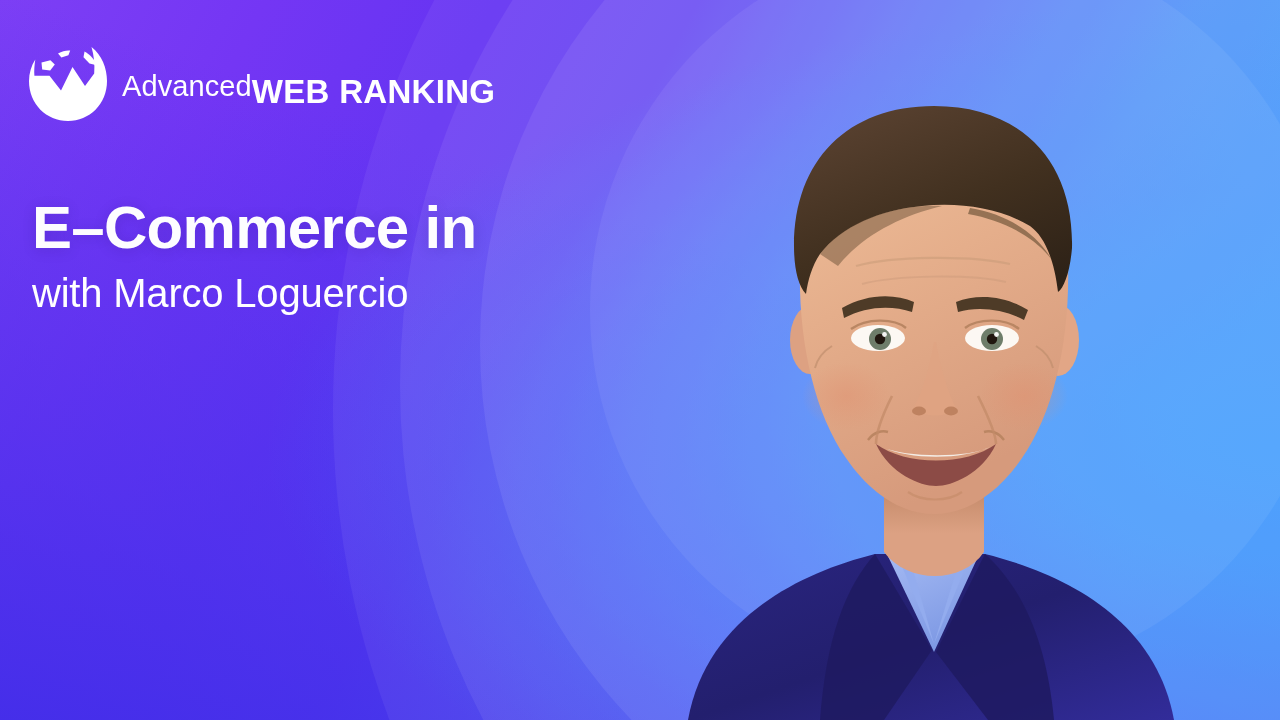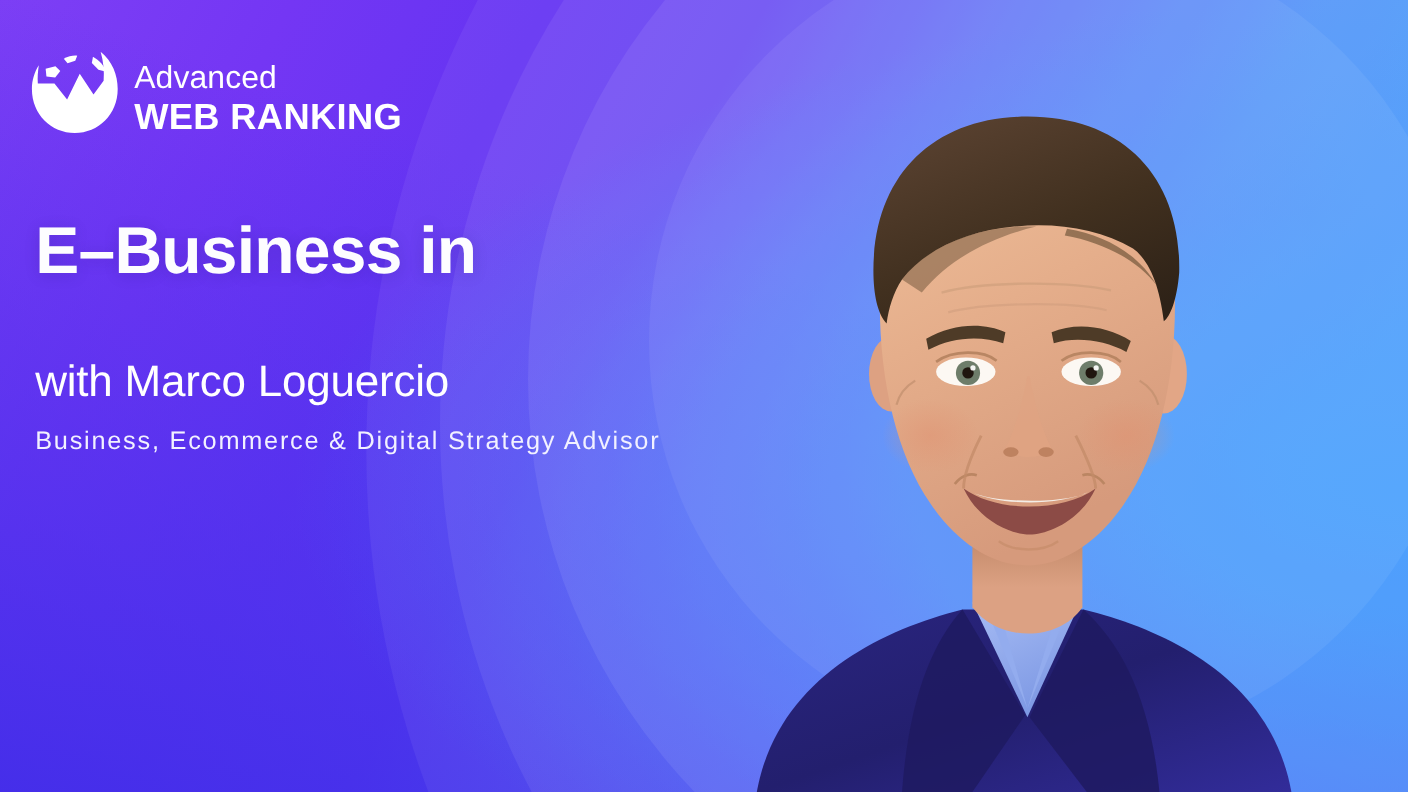--- a/index.html
+++ b/index.html
@@ -71,21 +71,21 @@
   }
 
   
   .logo-lockup {
     position:absolute;
     left:28px; top:42px;
     display:flex; align-items:center; gap:14px;
     z-index:6;
   }
   .logo-mark { width:80px; height:92px; flex:0 0 auto; display:block; }
-  .logo-words { display:flex; flex-direction:column; line-height:1; padding-top:3px; }
+  .logo-words { display:flex; flex-direction:row; line-height:1; padding-top:3px; }
   .logo-word-top {
     color:#ffffff;
     font-size:29px;
     font-weight:400;
     letter-spacing:0.1px;
     font-family:"Liberation Sans", sans-serif;
   }
   .logo-word-bot {
     color:#ffffff;
     font-size:33px;
@@ -112,21 +112,20 @@
     font-size:60px;
     font-weight:700;
     line-height:86px;
     letter-spacing:-0.7px;
     text-shadow:0 2px 14px rgba(30,20,90,0.16);
     font-family:"Liberation Sans", sans-serif;
   }
   .headline .hl-line { display:block; white-space:nowrap; }
 
   .presenter {
-    margin-top:54px;
     color:#ffffff;
     font-size:40px;
     font-weight:400;
     letter-spacing:-0.2px;
     line-height:1.1;
     font-family:"Liberation Sans", sans-serif;
   }
   .role {
     margin-top:18px;
     color:#f2f1ff;
@@ -270,19 +269,18 @@
       <path d="M56.5 9.5 C 62.4 12.8, 66.6 17.6, 68.6 23.2 L 61.5 21.4 L 55.5 15.2 Z" fill="#FFFFFF"></path>
     </svg>
     <div class="logo-words">
       <span class="logo-word-top">Advanced</span>
       <span class="logo-word-bot">WEB RANKING</span>
     </div>
   </div>
 
   <div class="copy">
     <h1 class="headline">
-      <span class="hl-line">E–Business in</span>
+      <span class="hl-line">E–Commerce in</span>
     </h1>
     <div class="presenter">with Marco Loguercio</div>
-    <div class="role">Business, Ecommerce &amp; Digital Strategy Advisor</div>
   </div>
 
 </div>
 
 </body></html>

